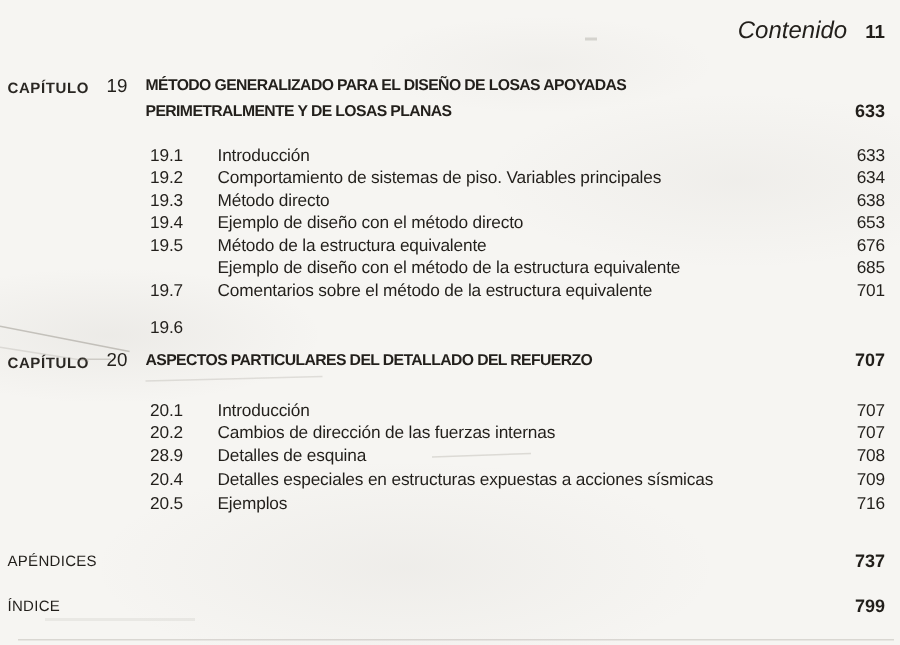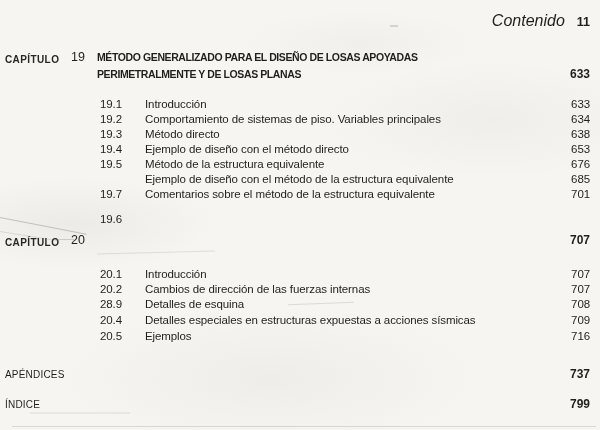--- a/index.html
+++ b/index.html
@@ -73,20 +73,21 @@
     <span class="abs sec pg" style="top:173px;">685</span>
   </div>
   <div>
     <span class="abs sec" style="left:100px; top:188px;">19.7</span>
     <span class="abs sec" style="left:145px; top:188px;">Comentarios sobre el método de la estructura equivalente</span>
     <span class="abs sec pg" style="top:188px;">701</span>
   </div>
 
   <span class="abs cap" style="left:5px; top:237px;">CAPÍTULO</span>
   <span class="abs chnum" style="left:71px; top:234px;">20</span>
+  <span class="abs chtitle" style="left:97px; top:235px;">ASPECTOS PARTICULARES DEL DETALLADO DEL REFUERZO</span>
   <span class="abs pg pgb" style="top:234px;">707</span>
 
   <div>
     <span class="abs sec" style="left:100px; top:268px;">20.1</span>
     <span class="abs sec" style="left:145px; top:268px;">Introducción</span>
     <span class="abs sec pg" style="top:268px;">707</span>
   </div>
   <div>
     <span class="abs sec" style="left:100px; top:283px;">20.2</span>
     <span class="abs sec" style="left:145px; top:283px;">Cambios de dirección de las fuerzas internas</span>

